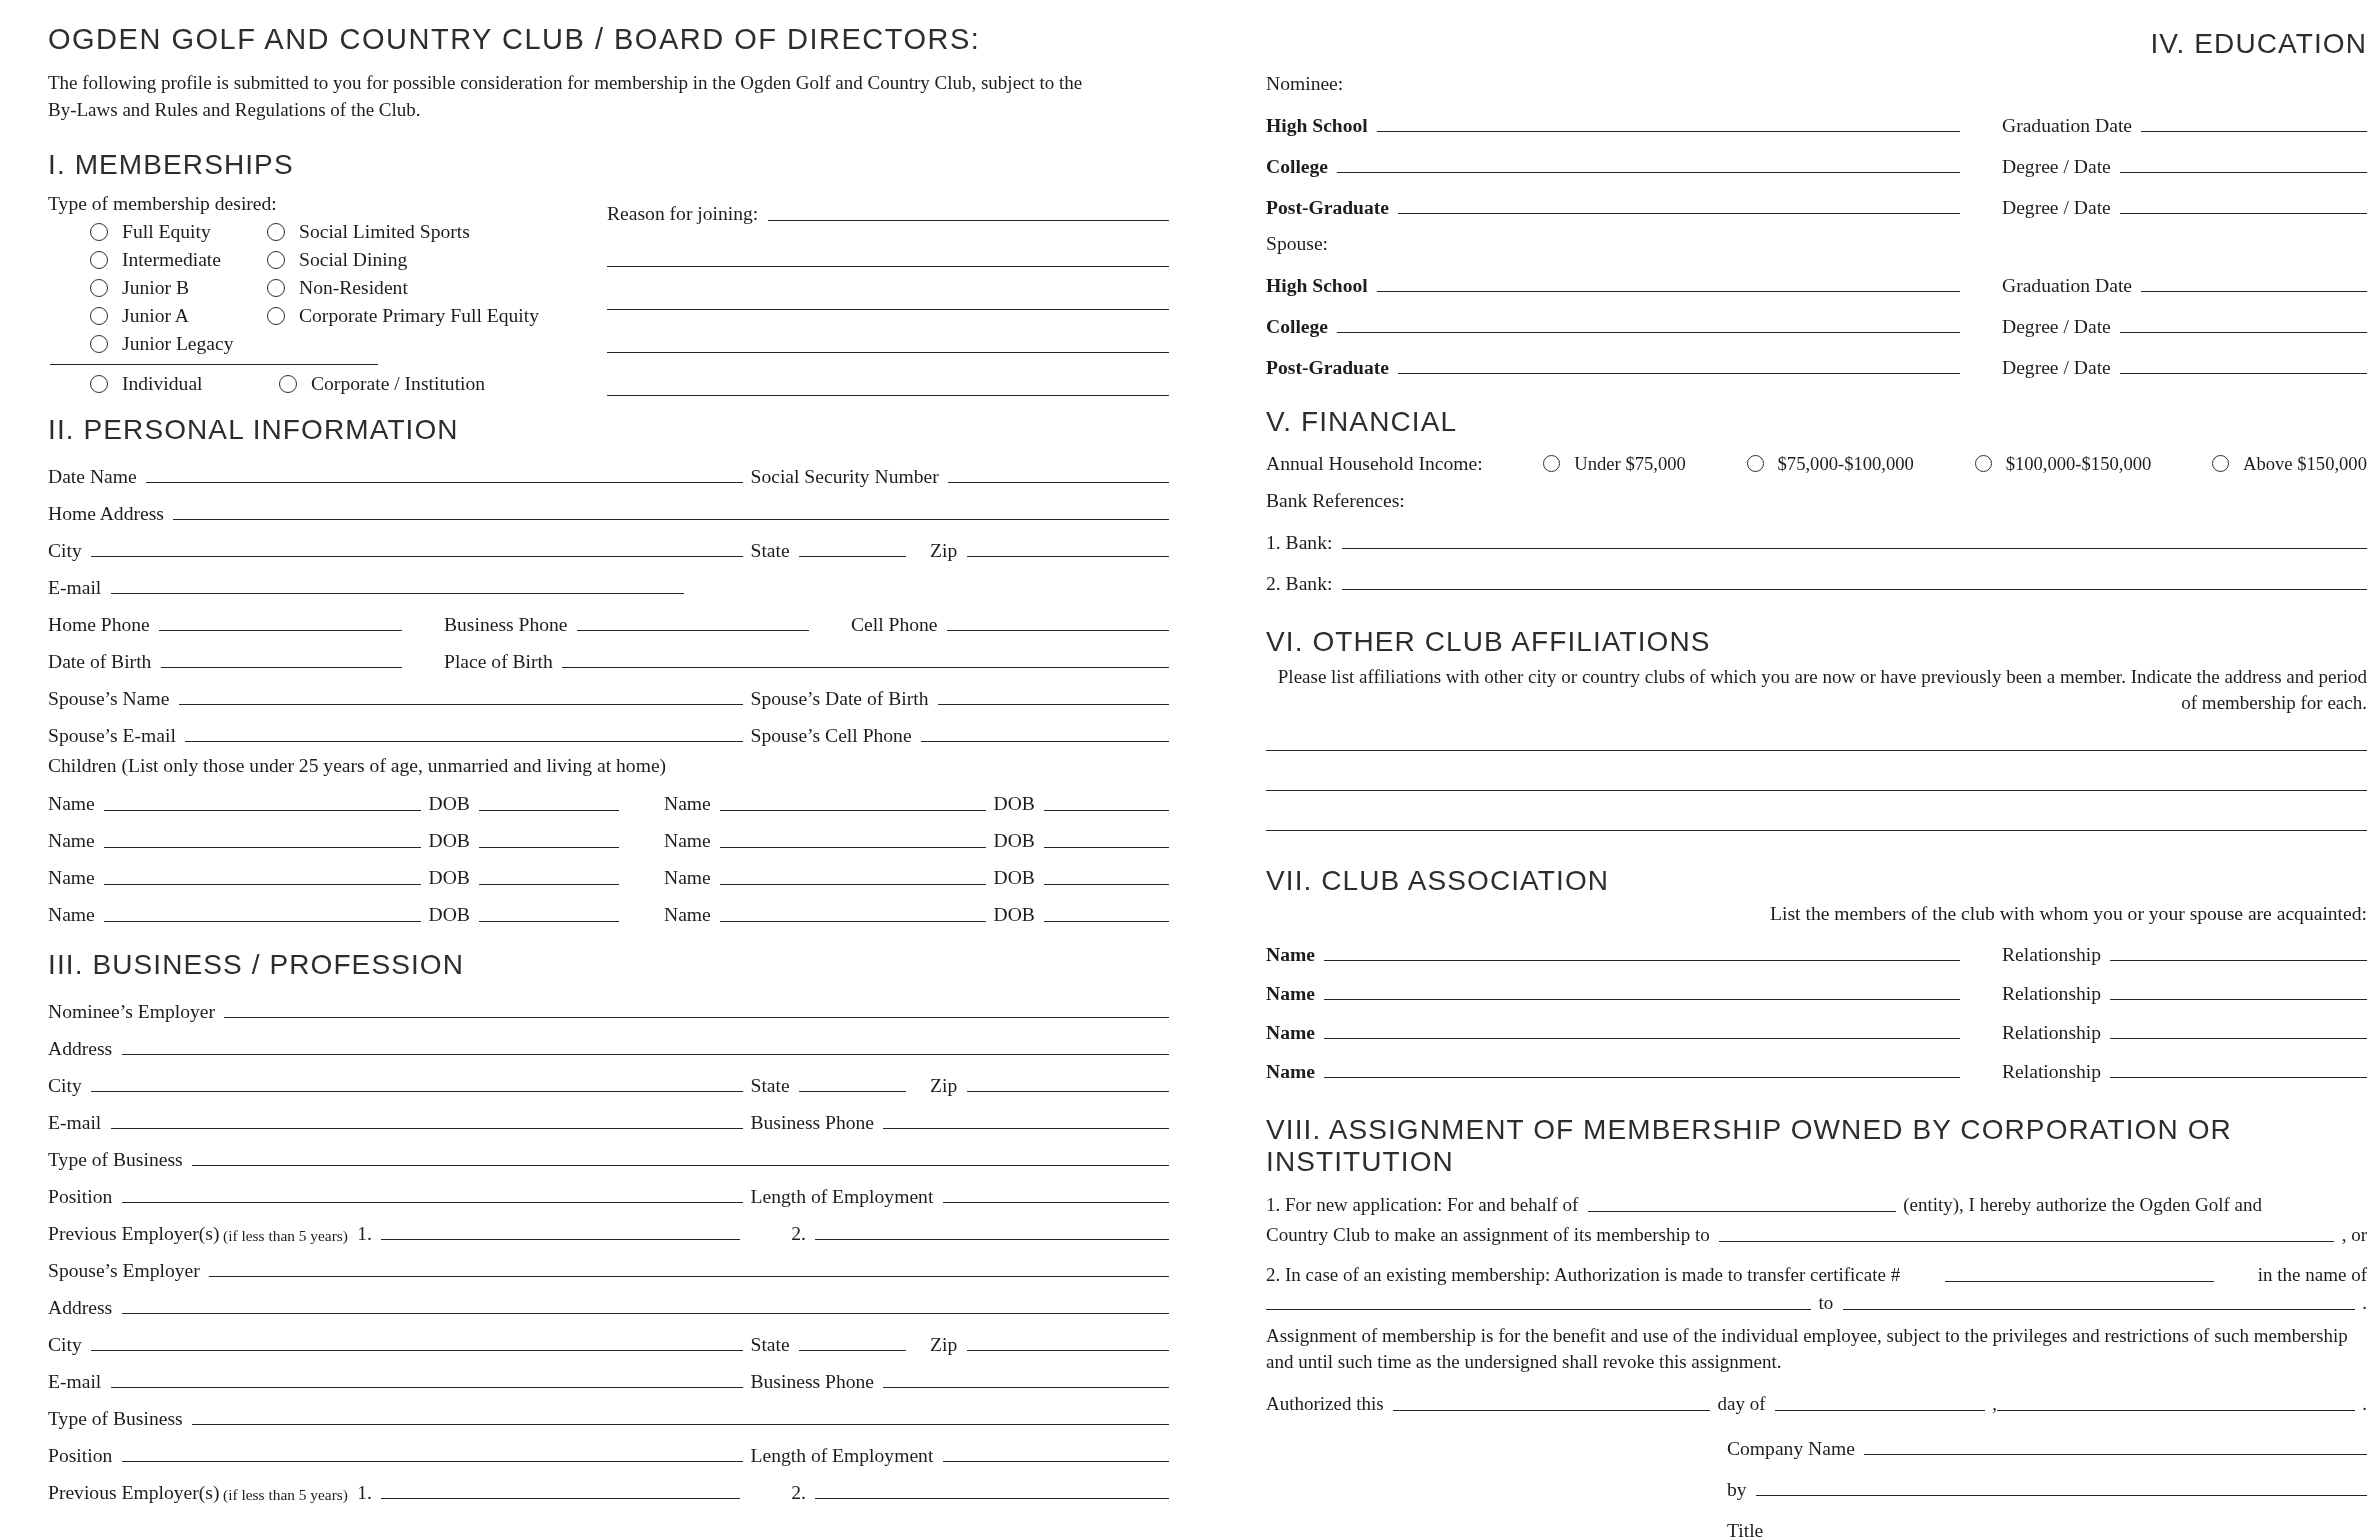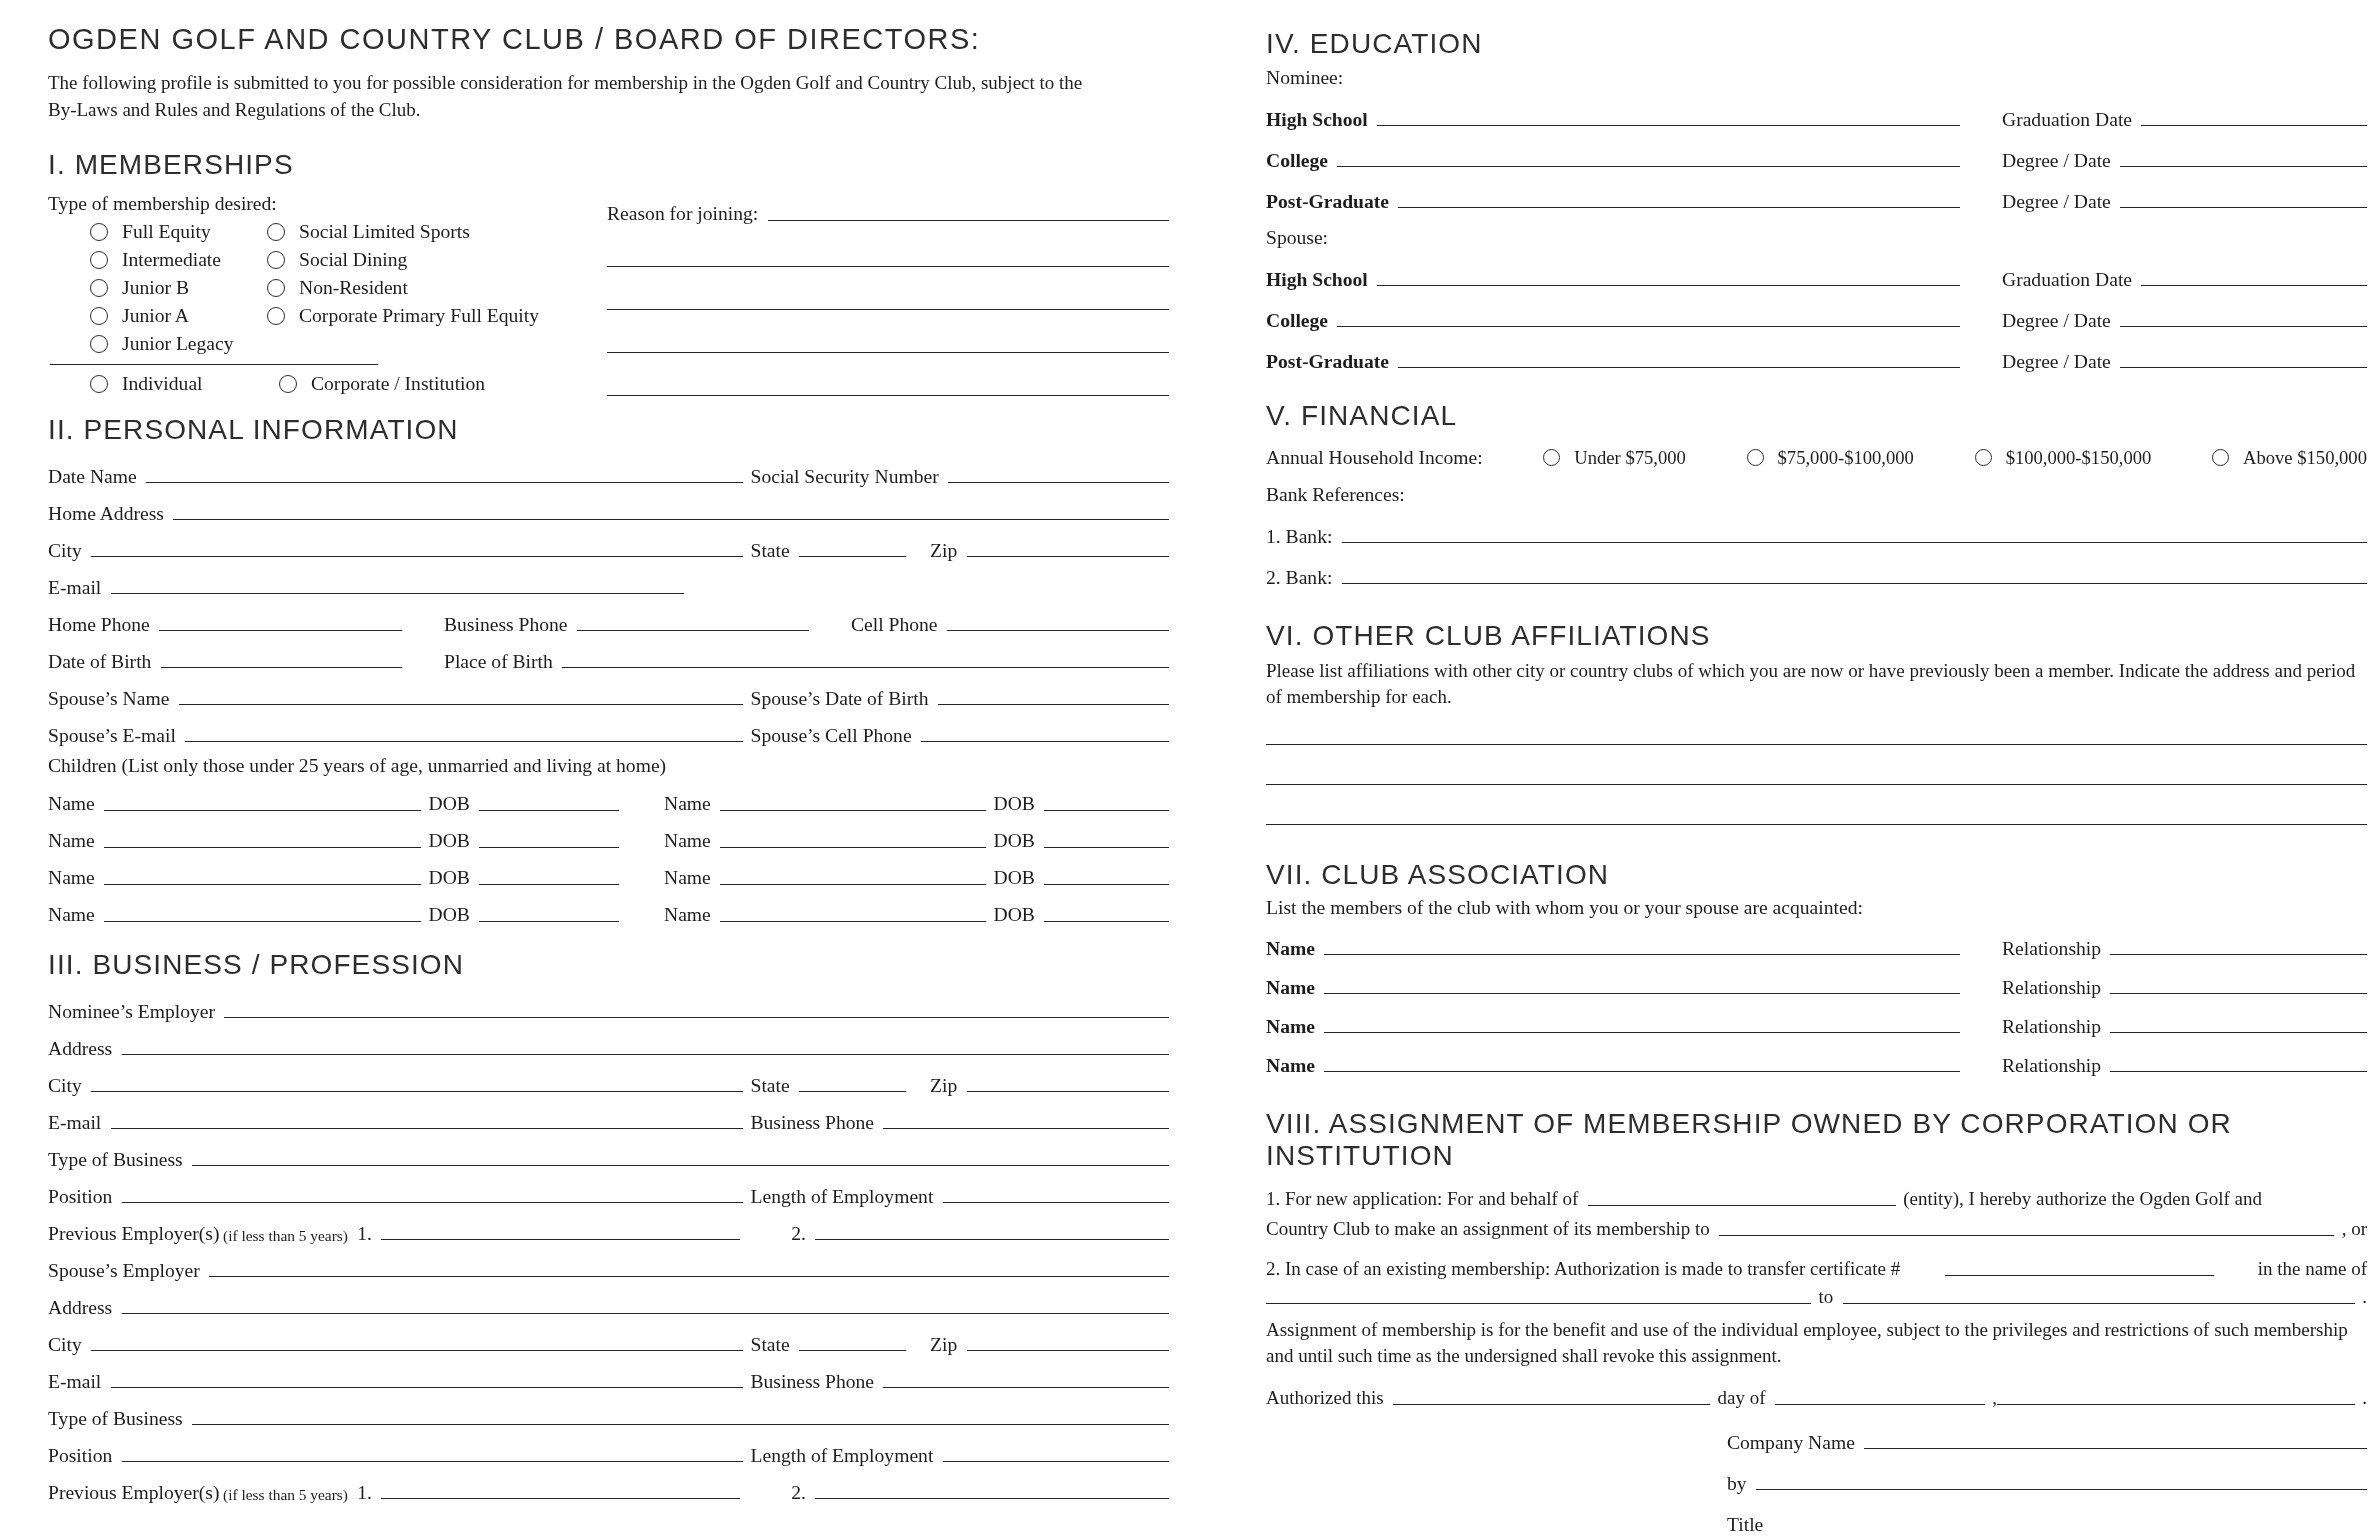--- a/index.html
+++ b/index.html
@@ -18,21 +18,21 @@
   .frow .lbl{white-space:nowrap;padding-right:9.3px;line-height:1.08;}
   .frow .pl{padding-left:7.5px;}
   .ln{display:block;flex:1 1 auto;border-bottom:1.9px solid #262626;margin-bottom:3.7px;min-width:22.4px;height:0;}
   .blank{display:block;height:0;border-bottom:1.9px solid #262626;}
   .grp{display:flex;align-items:flex-end;}
   .g745{flex:0 0 695px;} .g425{flex:0 0 396px;} .g437{flex:0 0 407px;} .g790{flex:0 0 736px;font-weight:bold;}
   .g400{flex:0 0 373px;} .g212{flex:0 0 198px;} .g345{flex:0 0 322px;} .sp48{flex:0 0 45px;}
   .gfill{flex:1 1 auto;}
   .f115{flex:0 0 107px;} .f225{flex:0 0 210px;} .f330{flex:0 0 308px;} .f340{flex:0 0 317px;} .f385{flex:0 0 359px;} .f585{flex:0 0 545px;} .f615{flex:0 0 573px;}
   .mr45{margin-right:42px;} .ml26{margin-left:24px;} .ml55{margin-left:51px;}
-  .mt4{margin-top:3.7px;} .mt6{margin-top:5.6px;} .mt8{margin-top:7.5px;} .mt10{margin-top:9.3px;} .mt16{margin-top:15px;} .mt24{margin-top:7px;}
+  .mt4{margin-top:3.7px;} .mt6{margin-top:5.6px;text-align:right;} .mt8{margin-top:7.5px;} .mt10{margin-top:9.3px;} .mt16{margin-top:15px;} .mt24{margin-top:13px;}
   .mt26{margin-top:24px;} .mt28{margin-top:26px;} .mt30{margin-top:28px;} .mt32{margin-top:18px;}
   .mt34{margin-top:32px;} .mt36{margin-top:34px;} .mt42{margin-top:39px;} .mt45{margin-top:42px;}
   .rad{width:16px;height:16px;border:1.9px solid #2c2c2c;border-radius:50%;margin-right:14px;flex:0 0 auto;display:inline-block;background:#fff;}
   .opt{display:flex;align-items:center;line-height:20.5px;white-space:nowrap;}
   .memflex{display:flex;margin-top:11.2px;}
   .memleft{flex:0 0 559px;}
   .memgrid{display:grid;grid-template-columns:177px auto;row-gap:7.5px;padding-left:42px;margin-top:7.5px;}
   .memdiv{width:328px;border-bottom:1.9px solid #262626;margin:9.3px 0 9.3px 1.9px;height:0;}
   .reason{flex:1 1 auto;padding-top:1.9px;}
   .h30{height:28px;} .h32{height:30px;} .h34{height:32px;gap:36px;} .h36{height:34px;} .h42{height:39px;} .h44{height:41px;}

